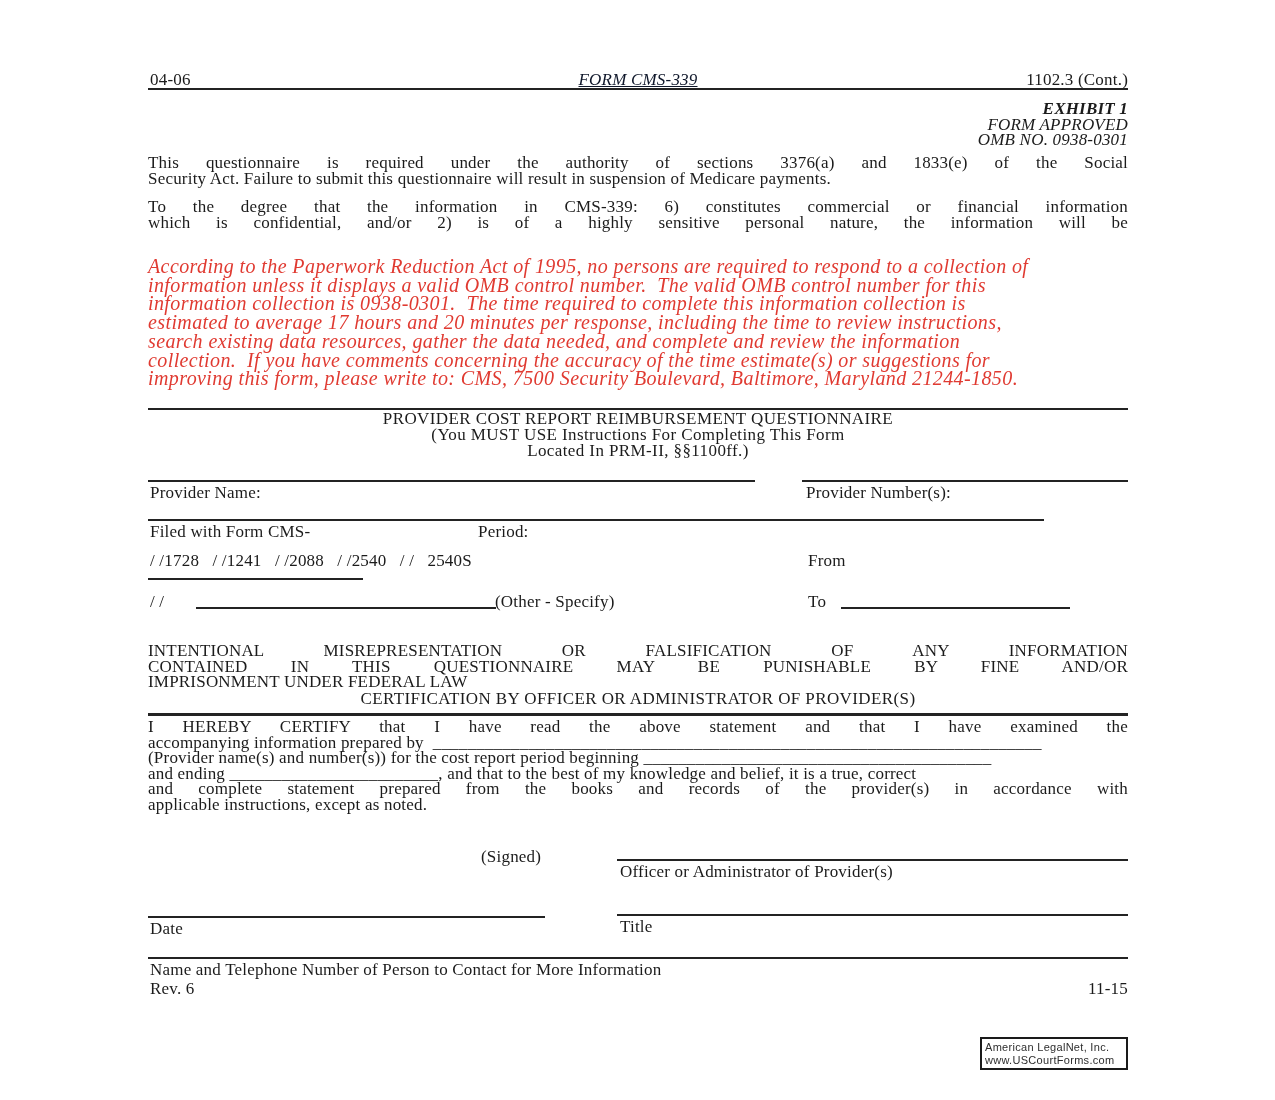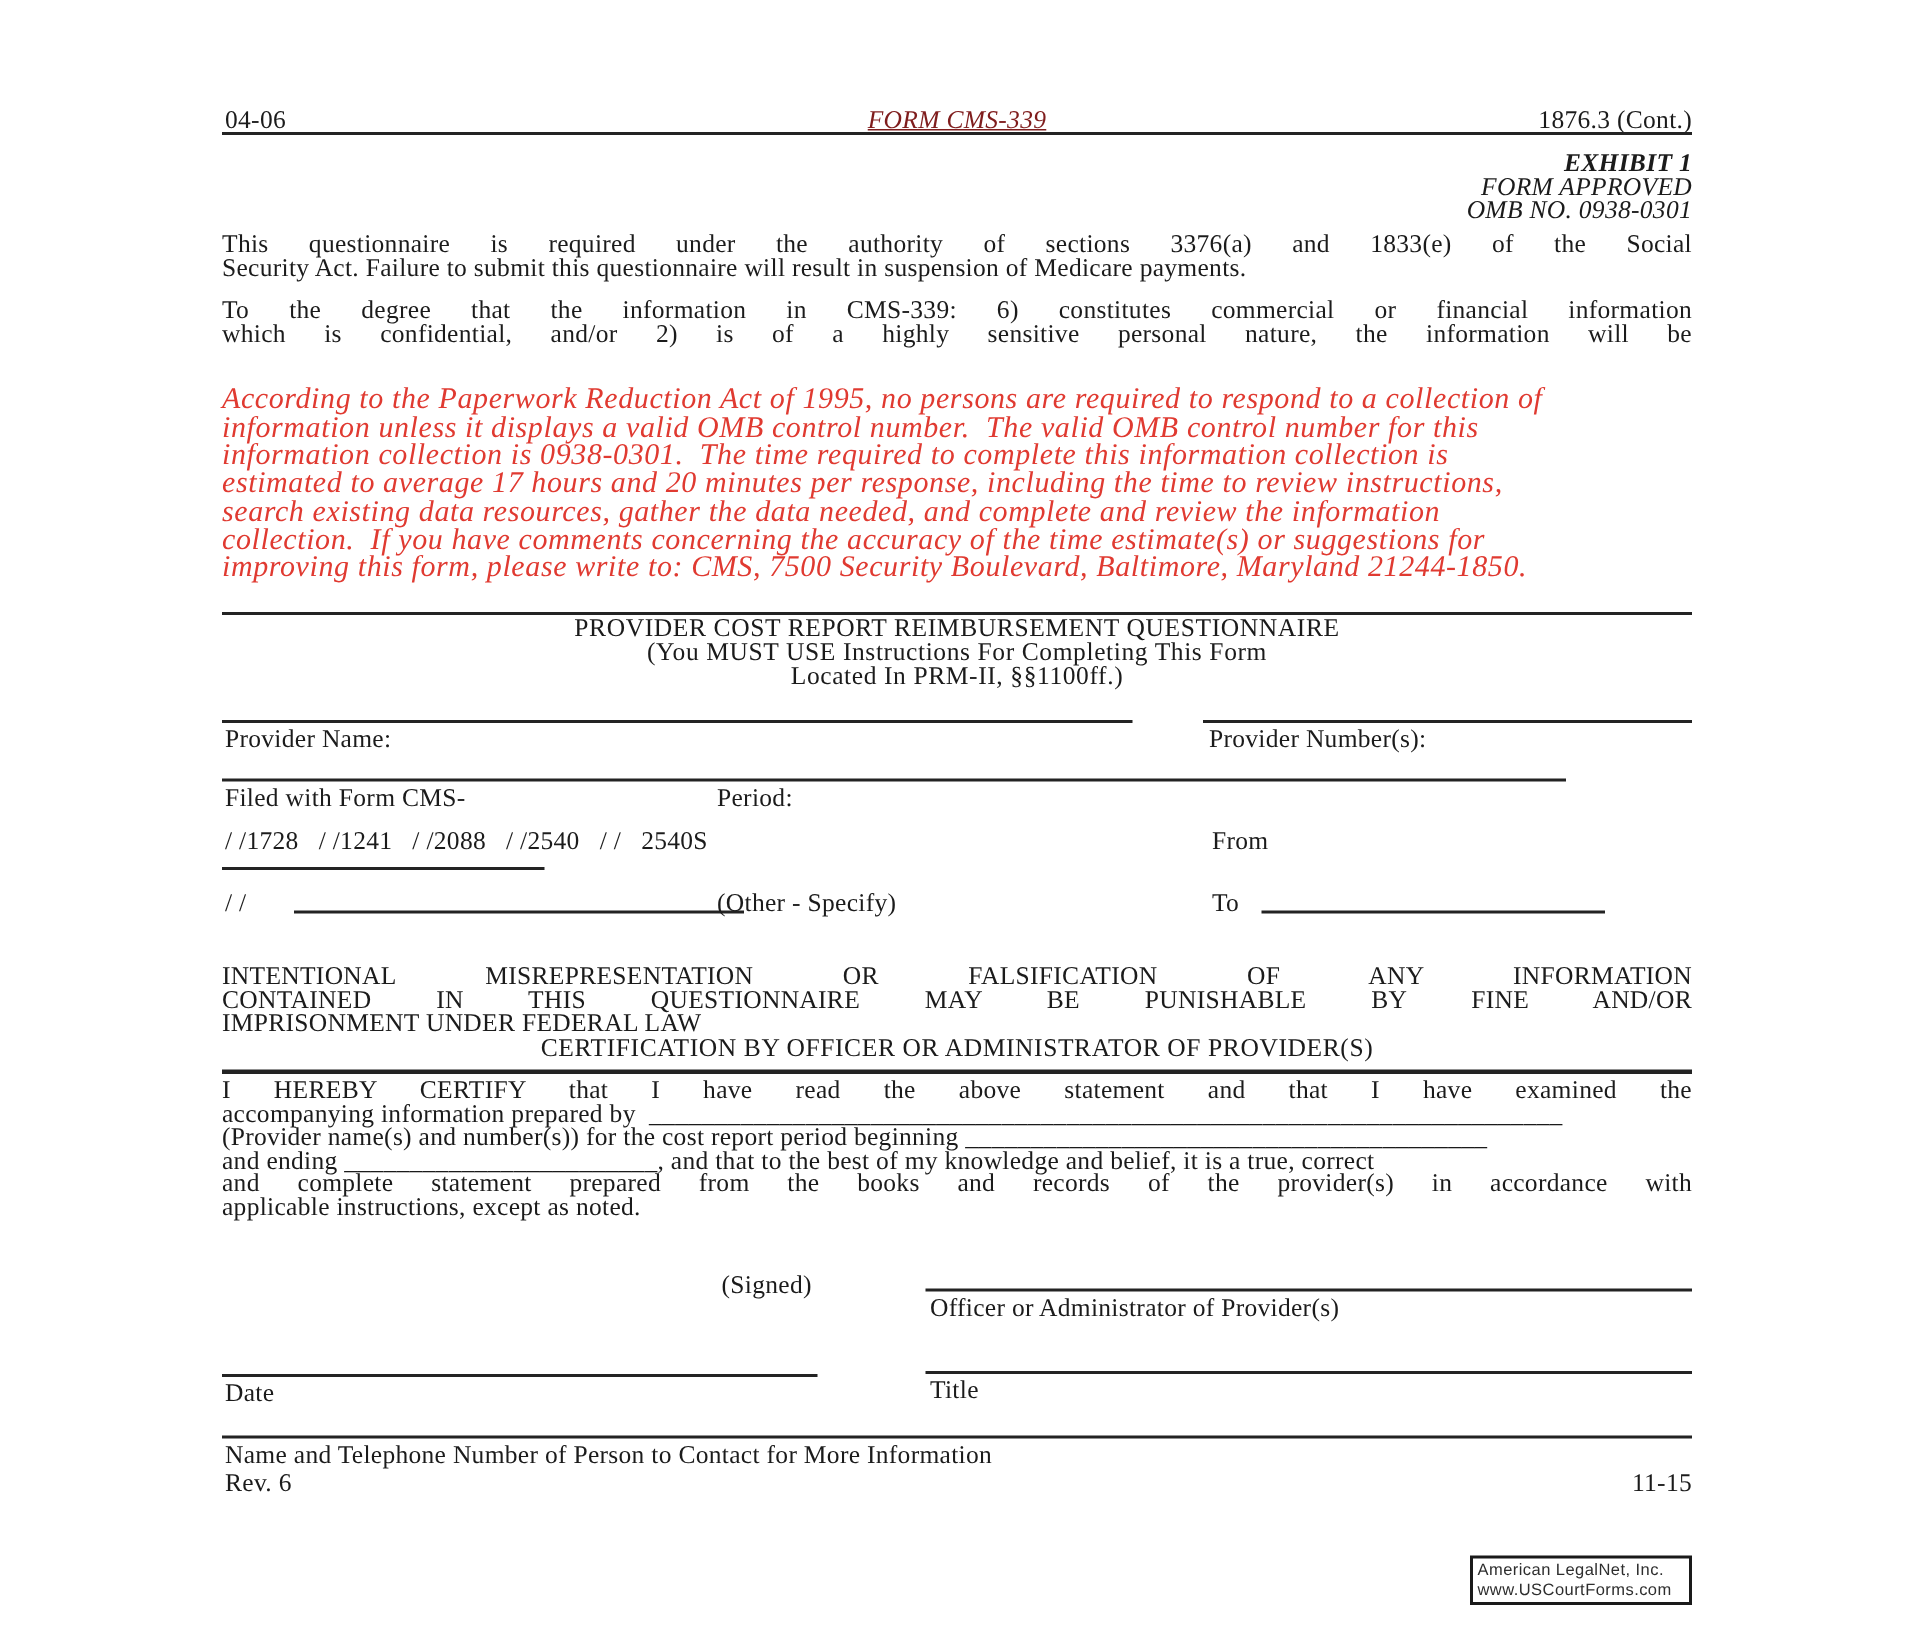--- a/index.html
+++ b/index.html
@@ -16,21 +16,21 @@
   .abs{position:absolute;}
   .content-w{left:148px;width:980px;}
   .rule{position:absolute;background:#232323;height:2px;}
   .thin{height:1.5px;}
   .thick{height:2.5px;}
   .just{text-align:justify;text-align-last:justify;}
   .pre{white-space:pre;}
   .center{text-align:center;}
   .right{text-align:right;}
   .lh{line-height:15.6px;}
-  .red-head{color:#7f1d1d;font-style:italic;text-decoration:underline;}
+  .red-head{color:#0f172a;font-style:italic;text-decoration:underline;}
   .red-para{
     color:#e03a31;font-style:italic;
     font-size:20px;line-height:18.7px;letter-spacing:0.4px;
   }
   .bold{font-weight:bold;}
   .title-line{line-height:15.8px;letter-spacing:0.4px;}
   .stamp{
     position:absolute;left:980px;top:1037px;width:148px;
     border:2px solid #1a1a1a;box-sizing:border-box;
     font-family:"Liberation Sans", sans-serif;
@@ -38,21 +38,21 @@
     color:#2e2e2e;padding:2px 3px;
   }
 </style>
 </head>
 <body>
 
 <div class="page">
 
   <div class="abs" style="left:150px;top:70px;">04-06</div>
   <div class="abs content-w center" style="top:70px;"><span class="red-head">FORM CMS-339</span></div>
-  <div class="abs content-w right" style="top:70px;">1876.3 (Cont.)</div>
+  <div class="abs content-w right" style="top:70px;">1102.3 (Cont.)</div>
   <div class="rule" style="left:148px;top:88px;width:980px;"></div>
 
   <div class="abs content-w right lh" style="top:101px;font-style:italic;">
     <div class="bold">EXHIBIT 1</div>
     <div>FORM APPROVED</div>
     <div>OMB NO. 0938-0301</div>
   </div>
 
   <div class="abs content-w lh" style="top:155px;">
     <div class="just">This questionnaire is required under the authority of sections 3376(a) and 1833(e) of the Social</div>
@@ -90,21 +90,21 @@
   <div class="rule thin" style="left:148px;top:519px;width:896px;"></div>
   <div class="abs" style="left:150px;top:522px;">Filed with Form CMS-</div>
   <div class="abs" style="left:478px;top:522px;">Period:</div>
 
   <div class="abs pre" style="left:150px;top:551px;">/ /1728   / /1241   / /2088   / /2540   / /   2540S</div>
   <div class="abs" style="left:808px;top:551px;">From</div>
   <div class="rule thin" style="left:148px;top:578px;width:215px;"></div>
 
   <div class="abs" style="left:150px;top:592px;">/ /</div>
   <div class="rule thin" style="left:196px;top:607px;width:300px;"></div>
-  <div class="abs" style="left:478px;top:592px;">(Other - Specify)</div>
+  <div class="abs" style="left:495px;top:592px;">(Other - Specify)</div>
   <div class="abs" style="left:808px;top:592px;">To</div>
   <div class="rule thin" style="left:841px;top:607px;width:229px;"></div>
 
   <div class="abs content-w lh" style="top:643px;">
     <div class="just">INTENTIONAL MISREPRESENTATION OR FALSIFICATION OF ANY INFORMATION</div>
     <div class="just">CONTAINED IN THIS QUESTIONNAIRE MAY BE PUNISHABLE BY FINE AND/OR</div>
     <div>IMPRISONMENT UNDER FEDERAL LAW</div>
   </div>
 
   <div class="abs content-w center" style="top:689px;letter-spacing:0.4px;">CERTIFICATION BY OFFICER OR ADMINISTRATOR OF PROVIDER(S)</div>

